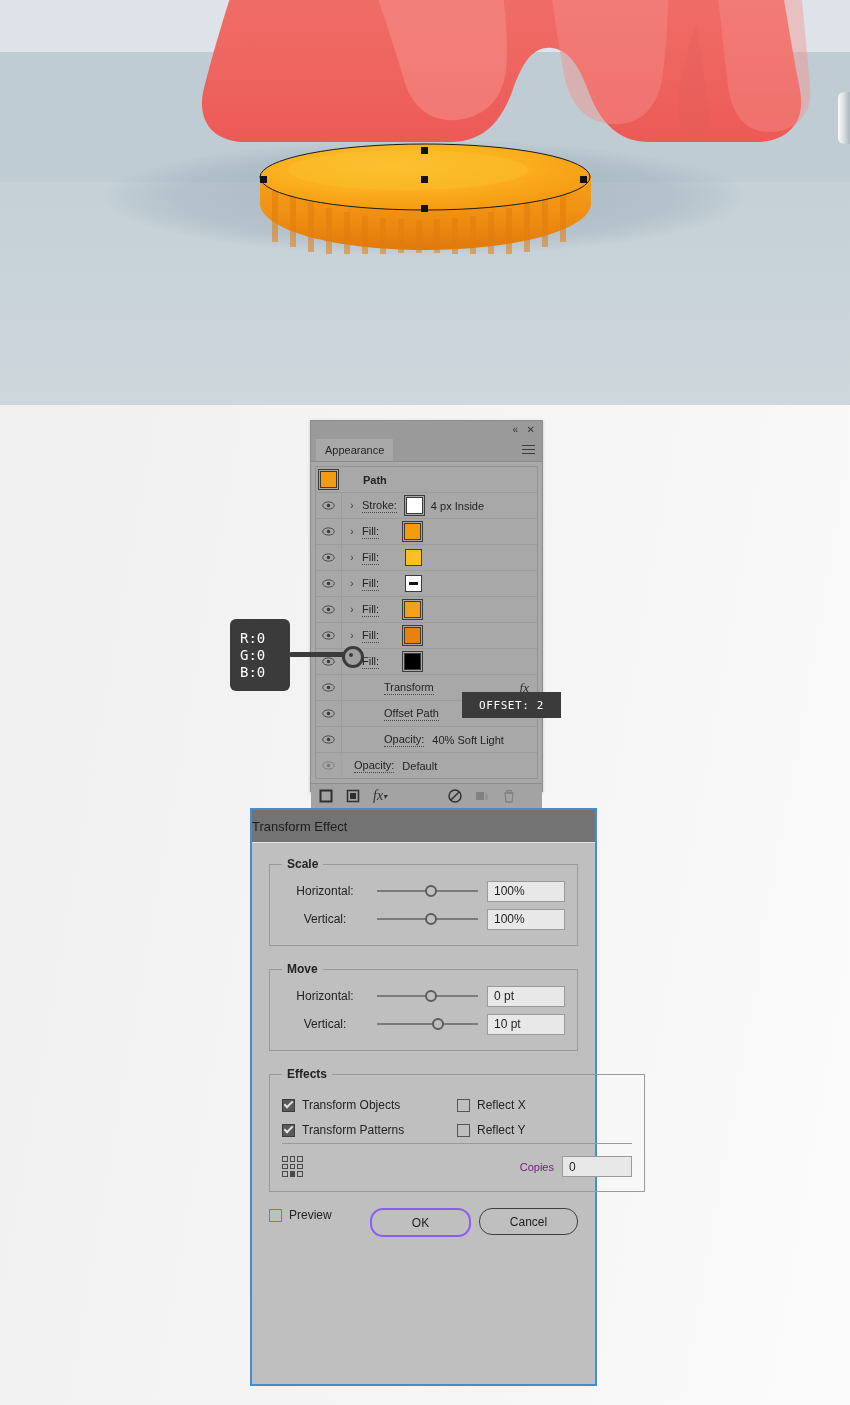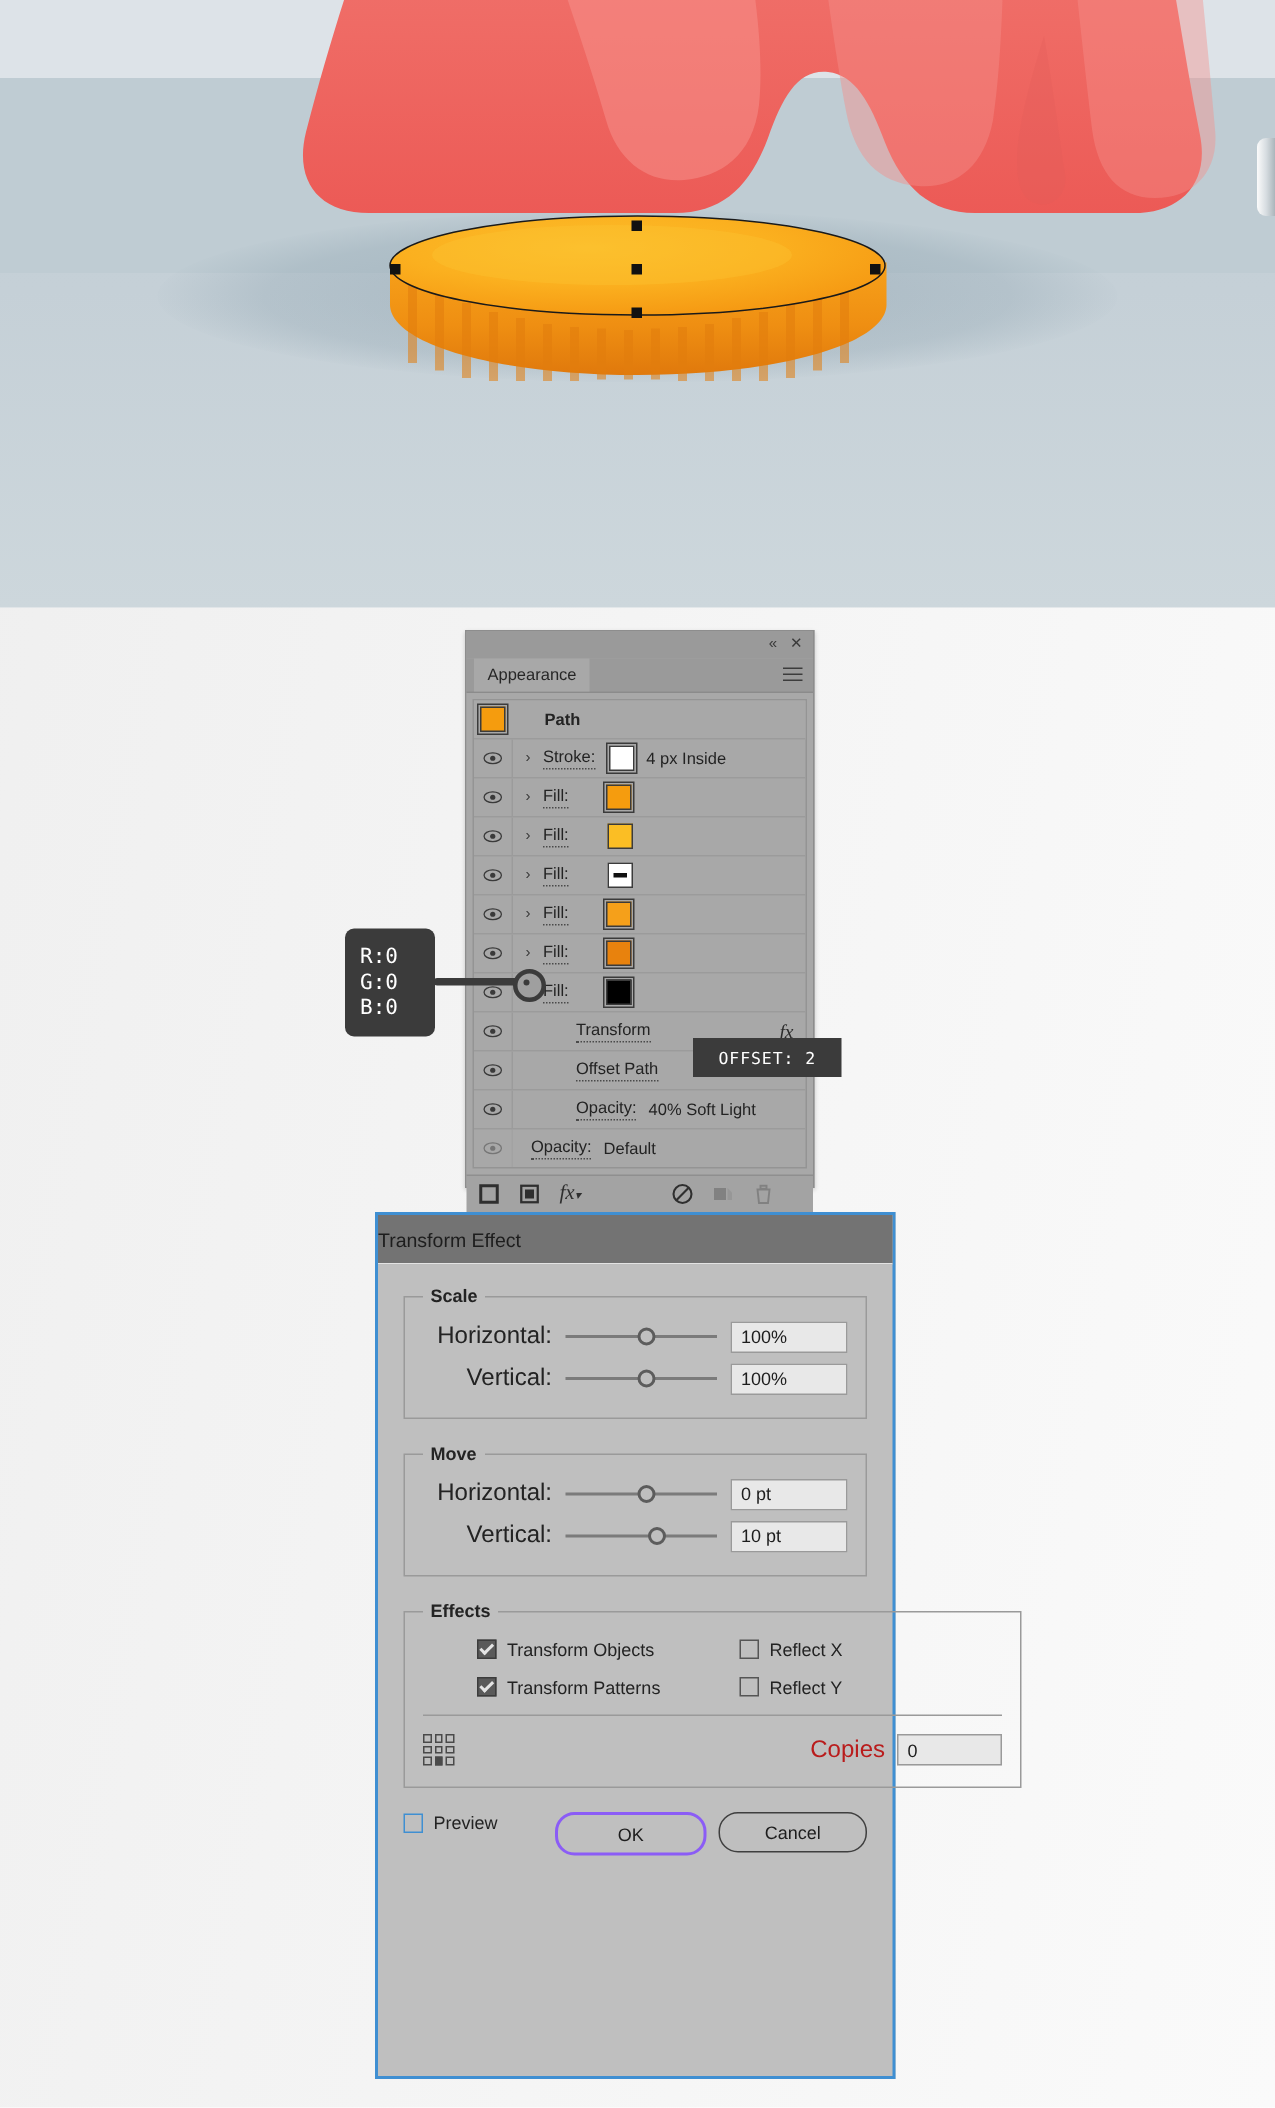--- a/index.html
+++ b/index.html
@@ -74,42 +74,42 @@
 
   
   #dialog{position:absolute;left:250px;top:808px;width:347px;height:578px;
     background:#bfbfbf;border:2px solid #3f8fd2;box-sizing:border-box;}
   .dlg-title{height:32px;background:#737373;display:flex;align-items:center;
     font-size:13px;color:#1d1d1d;border-bottom:1px solid #e3e3e3;}
   .dlg-body{padding:14px 17px 0 17px;}
   fieldset.grp{border:1px solid #9a9a9a;margin:0 0 16px 0;padding:6px 12px 12px 12px;}
   fieldset.grp legend{font-size:12px;color:#232323;padding:0 5px;font-weight:bold;}
   .fld{display:flex;align-items:center;height:28px;}
-  .fld .flabel{font-size:16px;color:#232323;width:86px;text-align:right;padding-right:9px;}
+  .fld .flabel{font-size:12px;color:#232323;width:86px;text-align:center;padding-right:9px;}
   .slider{position:relative;flex:1;height:20px;display:flex;align-items:center;}
   .slider .track{position:absolute;left:0;right:0;height:2px;background:#7b7b7b;}
   .slider .knob{position:absolute;width:12px;height:12px;border-radius:50%;background:#bfbfbf;border:2px solid #5c5c5c;box-sizing:border-box;}
   .numbox{width:78px;height:21px;background:#e8e8e8;border:1px solid #9a9a9a;box-sizing:border-box;
     display:flex;align-items:center;padding-left:6px;font-size:12px;color:#1d1d1d;margin-left:9px;}
   .anglewrap{display:flex;align-items:center;padding:8px 0 6px 0;}
   .anglelbl{font-size:12px;color:#232323;width:72px;text-align:right;padding-right:8px;}
   .dial{width:36px;height:36px;border-radius:50%;border:2px solid #5c5c5c;position:relative;box-sizing:border-box;}
   .dial::after{content:"";position:absolute;left:50%;top:50%;width:12px;height:2px;background:#5c5c5c;transform:translateY(-1px);}
-  .optrow{display:flex;align-items:center;height:25px;margin-left:36px;}
+  .optrow{display:flex;align-items:flex-end;height:25px;}
   .opt{display:flex;align-items:center;width:175px;}
   .opt .chk{width:13px;height:13px;border:1px solid #555;background:#bfbfbf;box-sizing:border-box;
     display:flex;align-items:center;justify-content:center;margin-right:7px;}
   .opt .chk.on{background:#5a5a5a;border-color:#3c3c3c;}
   .opt .chk.on::after{content:"";width:7px;height:3px;border-left:2px solid #e4e4e4;border-bottom:2px solid #e4e4e4;transform:rotate(-45deg);margin-bottom:3px;}
   .opt .otxt{font-size:12px;color:#232323;}
   .copiesrow{display:flex;align-items:center;margin-top:6px;border-top:1px solid #9a9a9a;padding-top:12px;}
   .refgrid{width:21px;height:21px;display:grid;grid-template-columns:repeat(3,1fr);grid-template-rows:repeat(3,1fr);gap:2px;}
   .refgrid span{border:1px solid #4a4a4a;background:transparent;}
   .refgrid span.c{background:#4a4a4a;}
-  .copies-lbl{margin-left:auto;font-size:16px;color:#b91c1c;margin-right:8px;}
+  .copies-lbl{margin-left:auto;font-size:11px;color:#701a75;margin-right:8px;}
   .copiesbox{width:70px;height:21px;background:#e8e8e8;border:1px solid #9a9a9a;box-sizing:border-box;
     display:flex;align-items:center;padding-left:6px;font-size:12px;color:#1d1d1d;}
   .dlg-footer{display:flex;align-items:flex-start;padding:0 17px;margin-top:14px;}
   .prev{display:flex;align-items:center;}
   .prev .chk{width:13px;height:13px;border:1px solid #3f8fd2;background:#bfbfbf;box-sizing:border-box;margin-right:7px;}
   .prev .ptxt{font-size:12px;color:#232323;}
   .btn{height:25px;width:97px;border-radius:13px;border:1px solid #3f3f3f;background:#bfbfbf;
     display:flex;align-items:center;justify-content:center;font-size:12px;color:#1d1d1d;}
   .btn.primary{border:2px solid #8b5cf6;}
   .btn-ok{margin-left:auto;margin-right:8px;}

